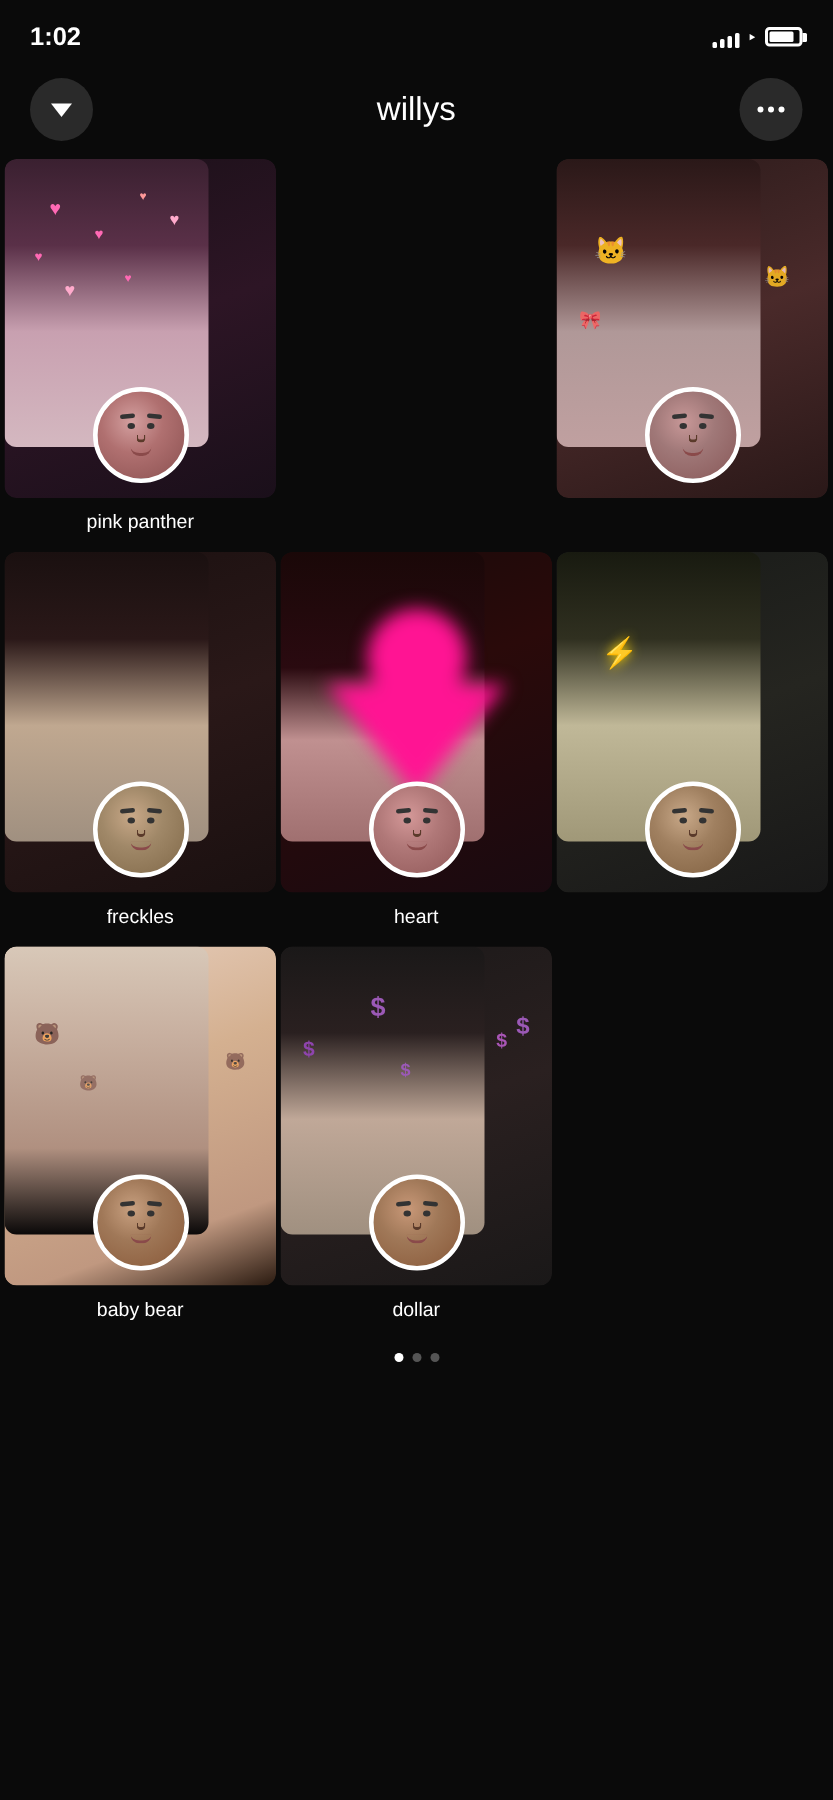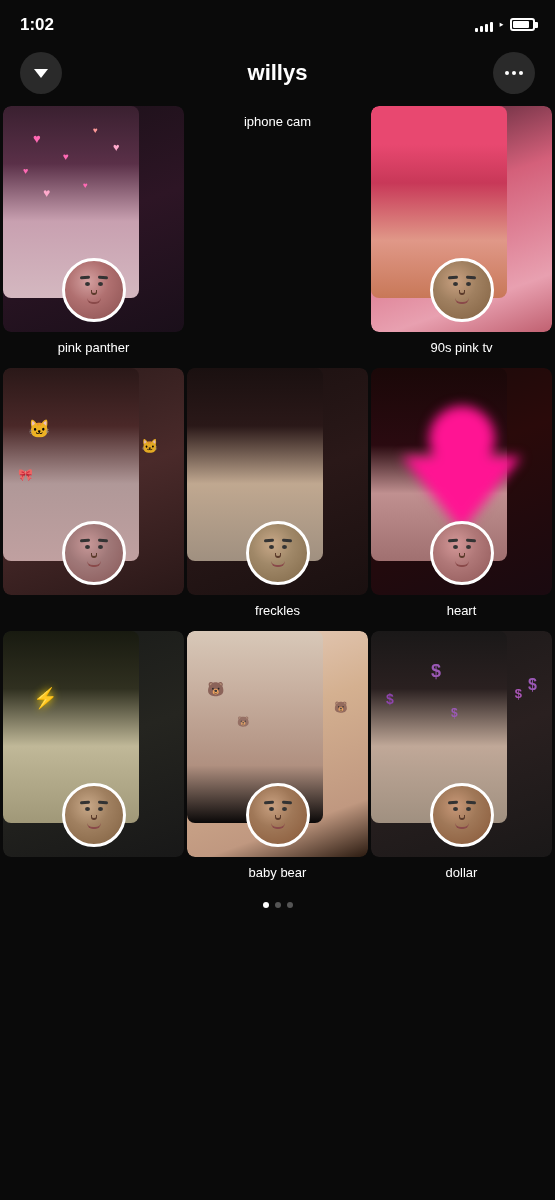--- a/index.html
+++ b/index.html
@@ -98,21 +98,21 @@
     .chevron-down {
       width: 0;
       height: 0;
       border-left: 7px solid transparent;
       border-right: 7px solid transparent;
       border-top: 9px solid #fff;
     }
 
     .header-title {
       font-size: 22px;
-      font-weight: 700;
+      font-weight: 400;
       color: #fff;
     }
 
     .header-right-btn {
       width: 42px;
       height: 42px;
       background: #2a2a2a;
       border-radius: 50%;
       display: flex;
       align-items: center;
@@ -408,47 +408,22 @@
             <div class="face-nose"></div>
             <div class="face-mouth"></div>
           </div>
         </div>
       </div>
     </div>
     <div class="item-label">pink panther</div>
   </div>
 
   <div class="grid-item">
-    <div class="item-label">iphone cam</div>
-  </div>
-
-  <div class="grid-item">
-    <div class="grid-item-inner">
-      <div class="grid-bg bg-90s-pink">
-        <div class="person-bg">
-          <div class="person-figure person-3" style="position:absolute;inset:0;border-radius:8px;"></div>
-        </div>
-        <div class="filter-thumb thumb-face-neutral">
-          <div class="face-shape">
-            <div class="face-brows">
-                <div class="face-brow"></div>
-                <div class="face-brow right"></div>
-              </div>
-            <div class="face-eyes">
-                <div class="face-eye"></div>
-                <div class="face-eye"></div>
-              </div>
-            <div class="face-nose"></div>
-            <div class="face-mouth"></div>
-          </div>
-        </div>
-      </div>
-    </div>
-    <div class="item-label">90s pink tv</div>
-  </div>
+  </div>
+
 
   <div class="grid-item">
     <div class="grid-item-inner">
       <div class="grid-bg bg-kitty">
         <div class="person-bg">
           <div class="person-figure person-4" style="position:absolute;inset:0;border-radius:8px;"></div>
         </div>
         <div style="position:absolute;inset:0;">
           <span style="position:absolute;top:50px;left:25px;font-size:18px;opacity:0.9;">🐱</span>
           <span style="position:absolute;top:70px;right:25px;font-size:14px;opacity:0.85;">🐱</span>

